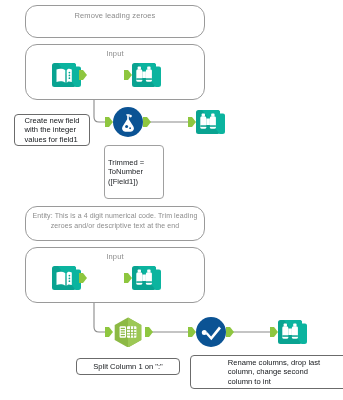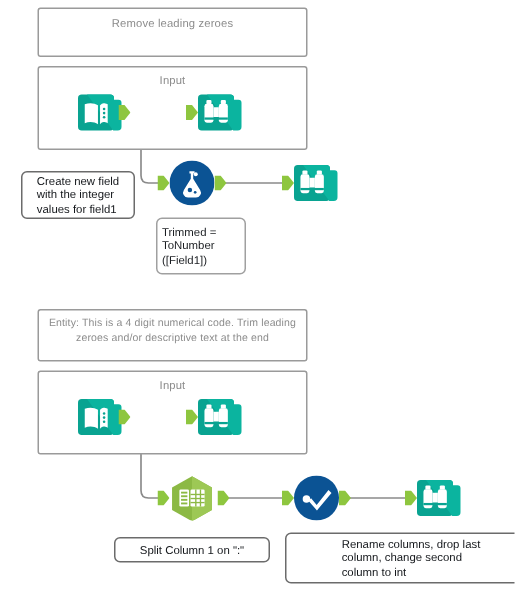--- a/index.html
+++ b/index.html
@@ -9,21 +9,21 @@
     font-family:"Liberation Sans", sans-serif;
     overflow:hidden;
     position:relative;
   }
   #canvas{position:absolute;inset:0;width:343px;height:400px;}
 
   
   .container{
     position:absolute;
     border:1px solid #9a9a9a;
-    border-radius:2px;
+    border-radius:12px;
     background:#ffffff;
     box-sizing:border-box;
     text-decoration:underline;
   }
   .container-title{
     position:absolute;
     left:0;right:0;
     text-align:center;
     color:#8c8c8c;
     font-size:7.5px;
@@ -177,21 +177,21 @@
       <rect x="4.3" y="18.3" width="15.6" height="1.5" fill="#09a391"></rect>
       <rect x="5.6" y="6.6" width="3.4" height="2.8" rx="0.8" fill="#ffffff"></rect>
       <rect x="15.2" y="6.6" width="3.4" height="2.8" rx="0.8" fill="#ffffff"></rect>
     </svg>
   </div>
 
   <div class="note" style="left:14px;top:114px;width:76px;height:32px;">Create new field
 with the integer
 values for field1</div>
 
-  <div class="note left" style="left:104px;top:145px;width:60px;height:38px;">Trimmed =
+  <div class="note left" style="left:104px;top:145px;width:60px;height:54px;">Trimmed =
 ToNumber
 ([Field1])</div>
 
   <div class="tool" style="left:52px;top:263px;">
     <svg viewBox="0 0 30 30">
       <path d="M2.5 3 h19 a2.5 2.5 0 0 1 2.5 2.5 v19 a2.5 2.5 0 0 1 -2.5 2.5 h-19 A2.5 2.5 0 0 1 0 24.5 v-19 A2.5 2.5 0 0 1 2.5 3 Z" fill="#09a391"></path>
       <path d="M6 3 h15.5 a2.5 2.5 0 0 1 2.5 2.5 v1 h3 a2 2 0 0 1 2 2 v16 a2.5 2.5 0 0 1 -2.5 2.5 h-3 Z" fill="#0bb49f"></path>
       <path d="M4.5 9.5 C7.5 8.3 11 8.6 13.3 10.2 L13.3 22.8 C11 21.2 7.5 20.9 4.5 22.1 Z" fill="#ffffff"></path>
       <path d="M19.8 9.5 C16.8 8.3 16.3 8.6 14.7 10.2 L14.7 22.8 C16.3 21.2 16.8 21 19.8 22.1 Z" fill="#ffffff"></path>
       <circle cx="17.4" cy="12.6" r="0.85" fill="#09a391"></circle>

